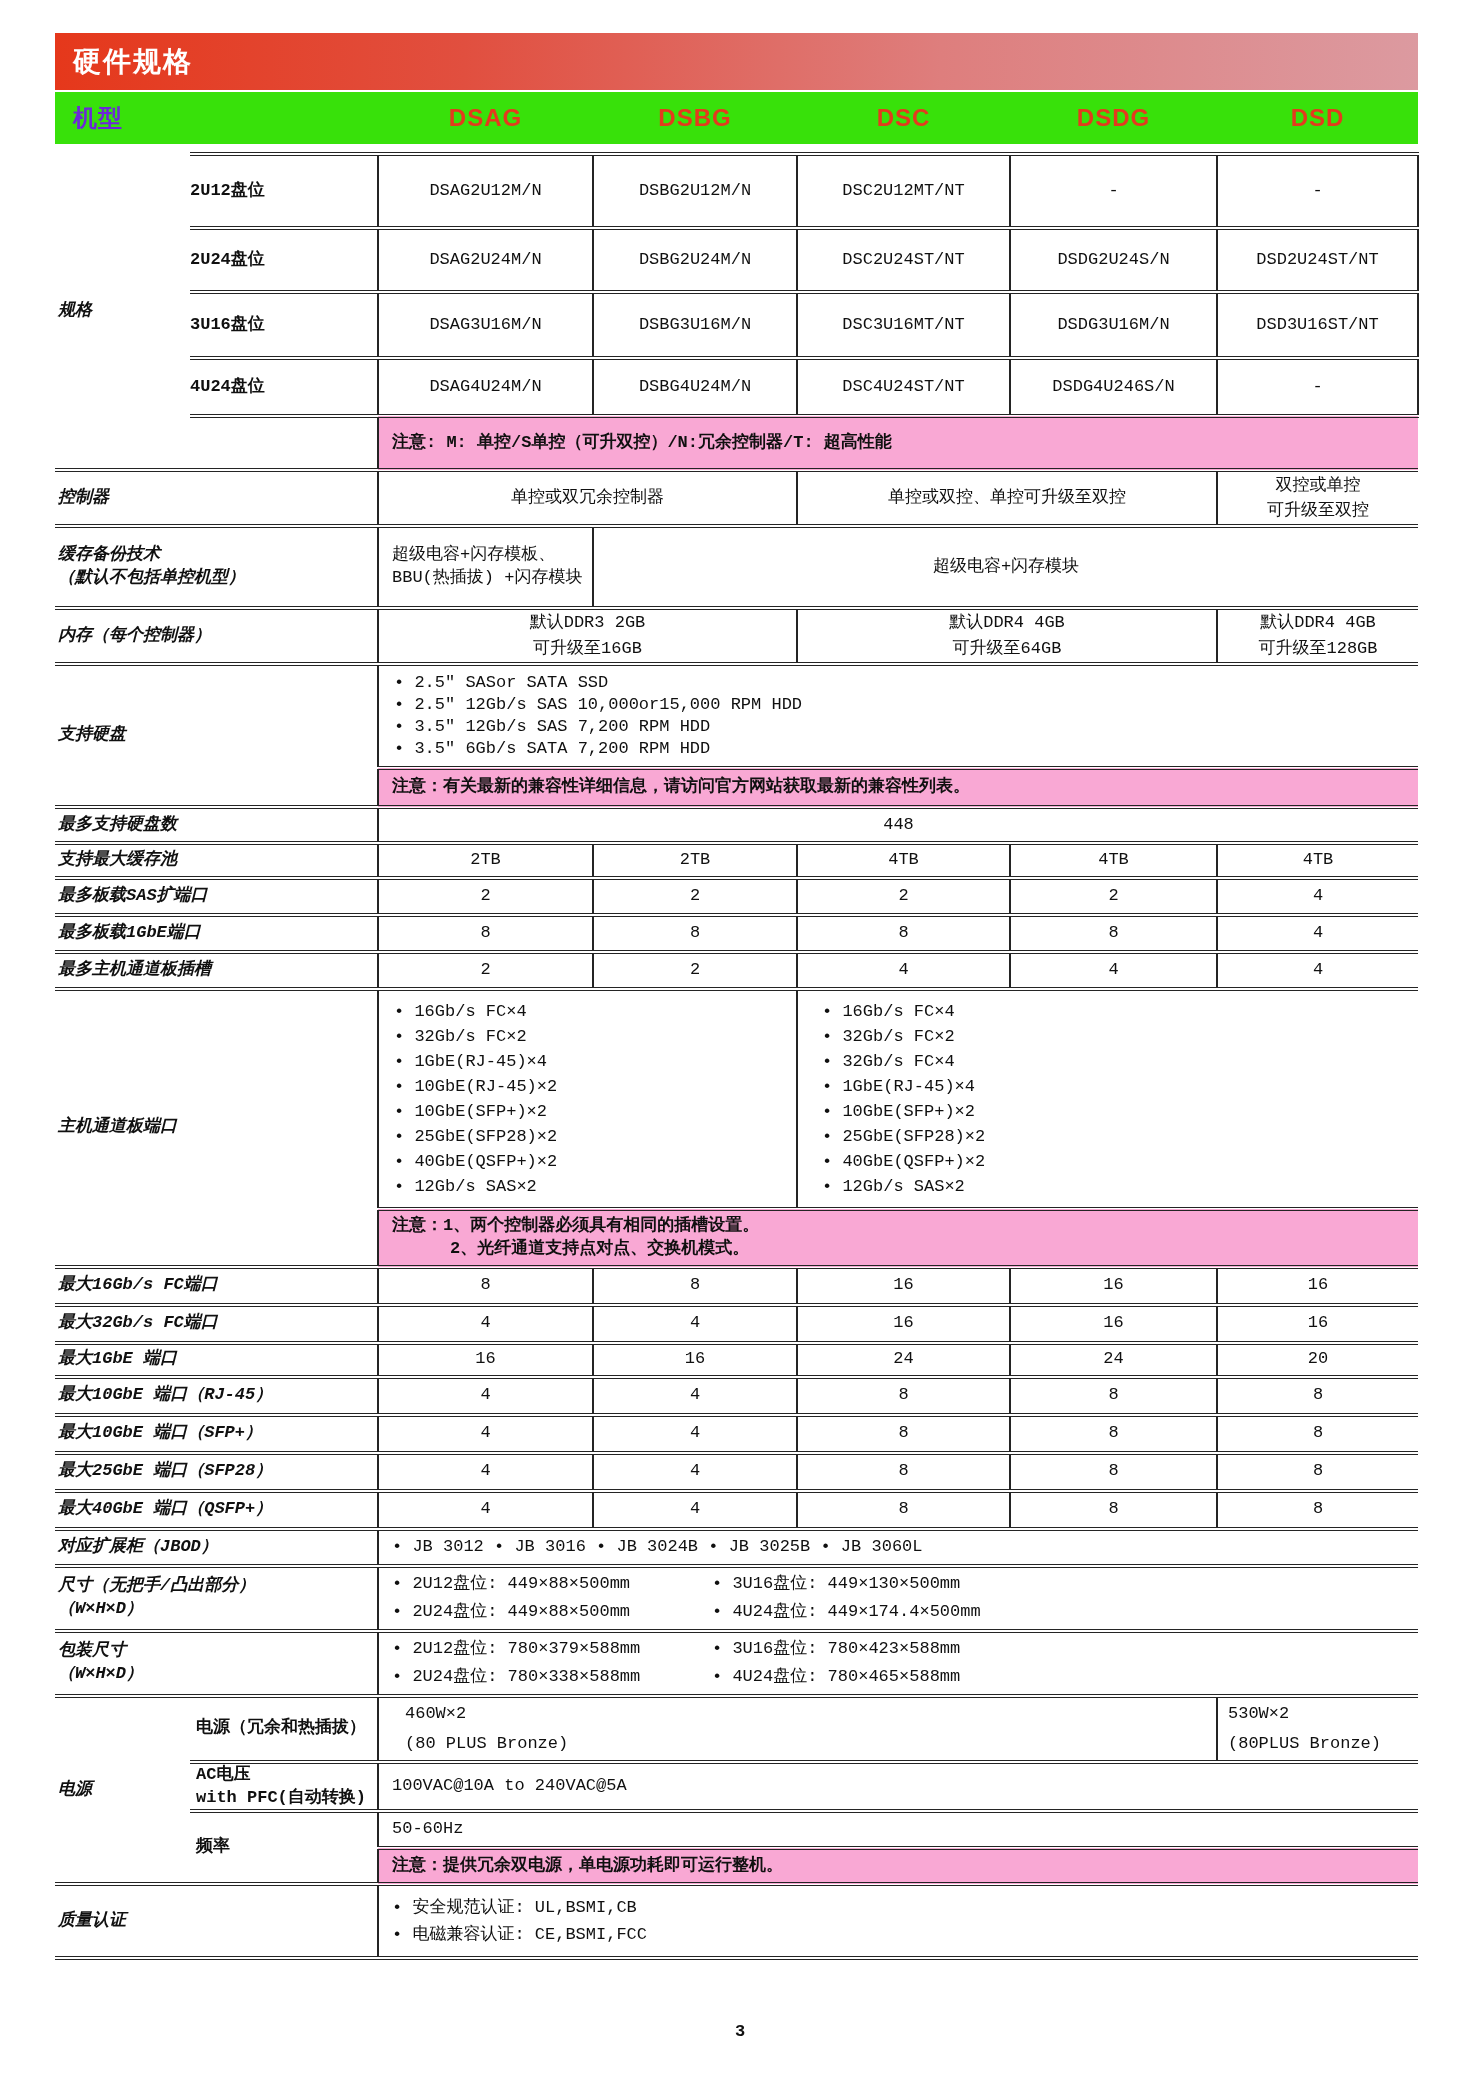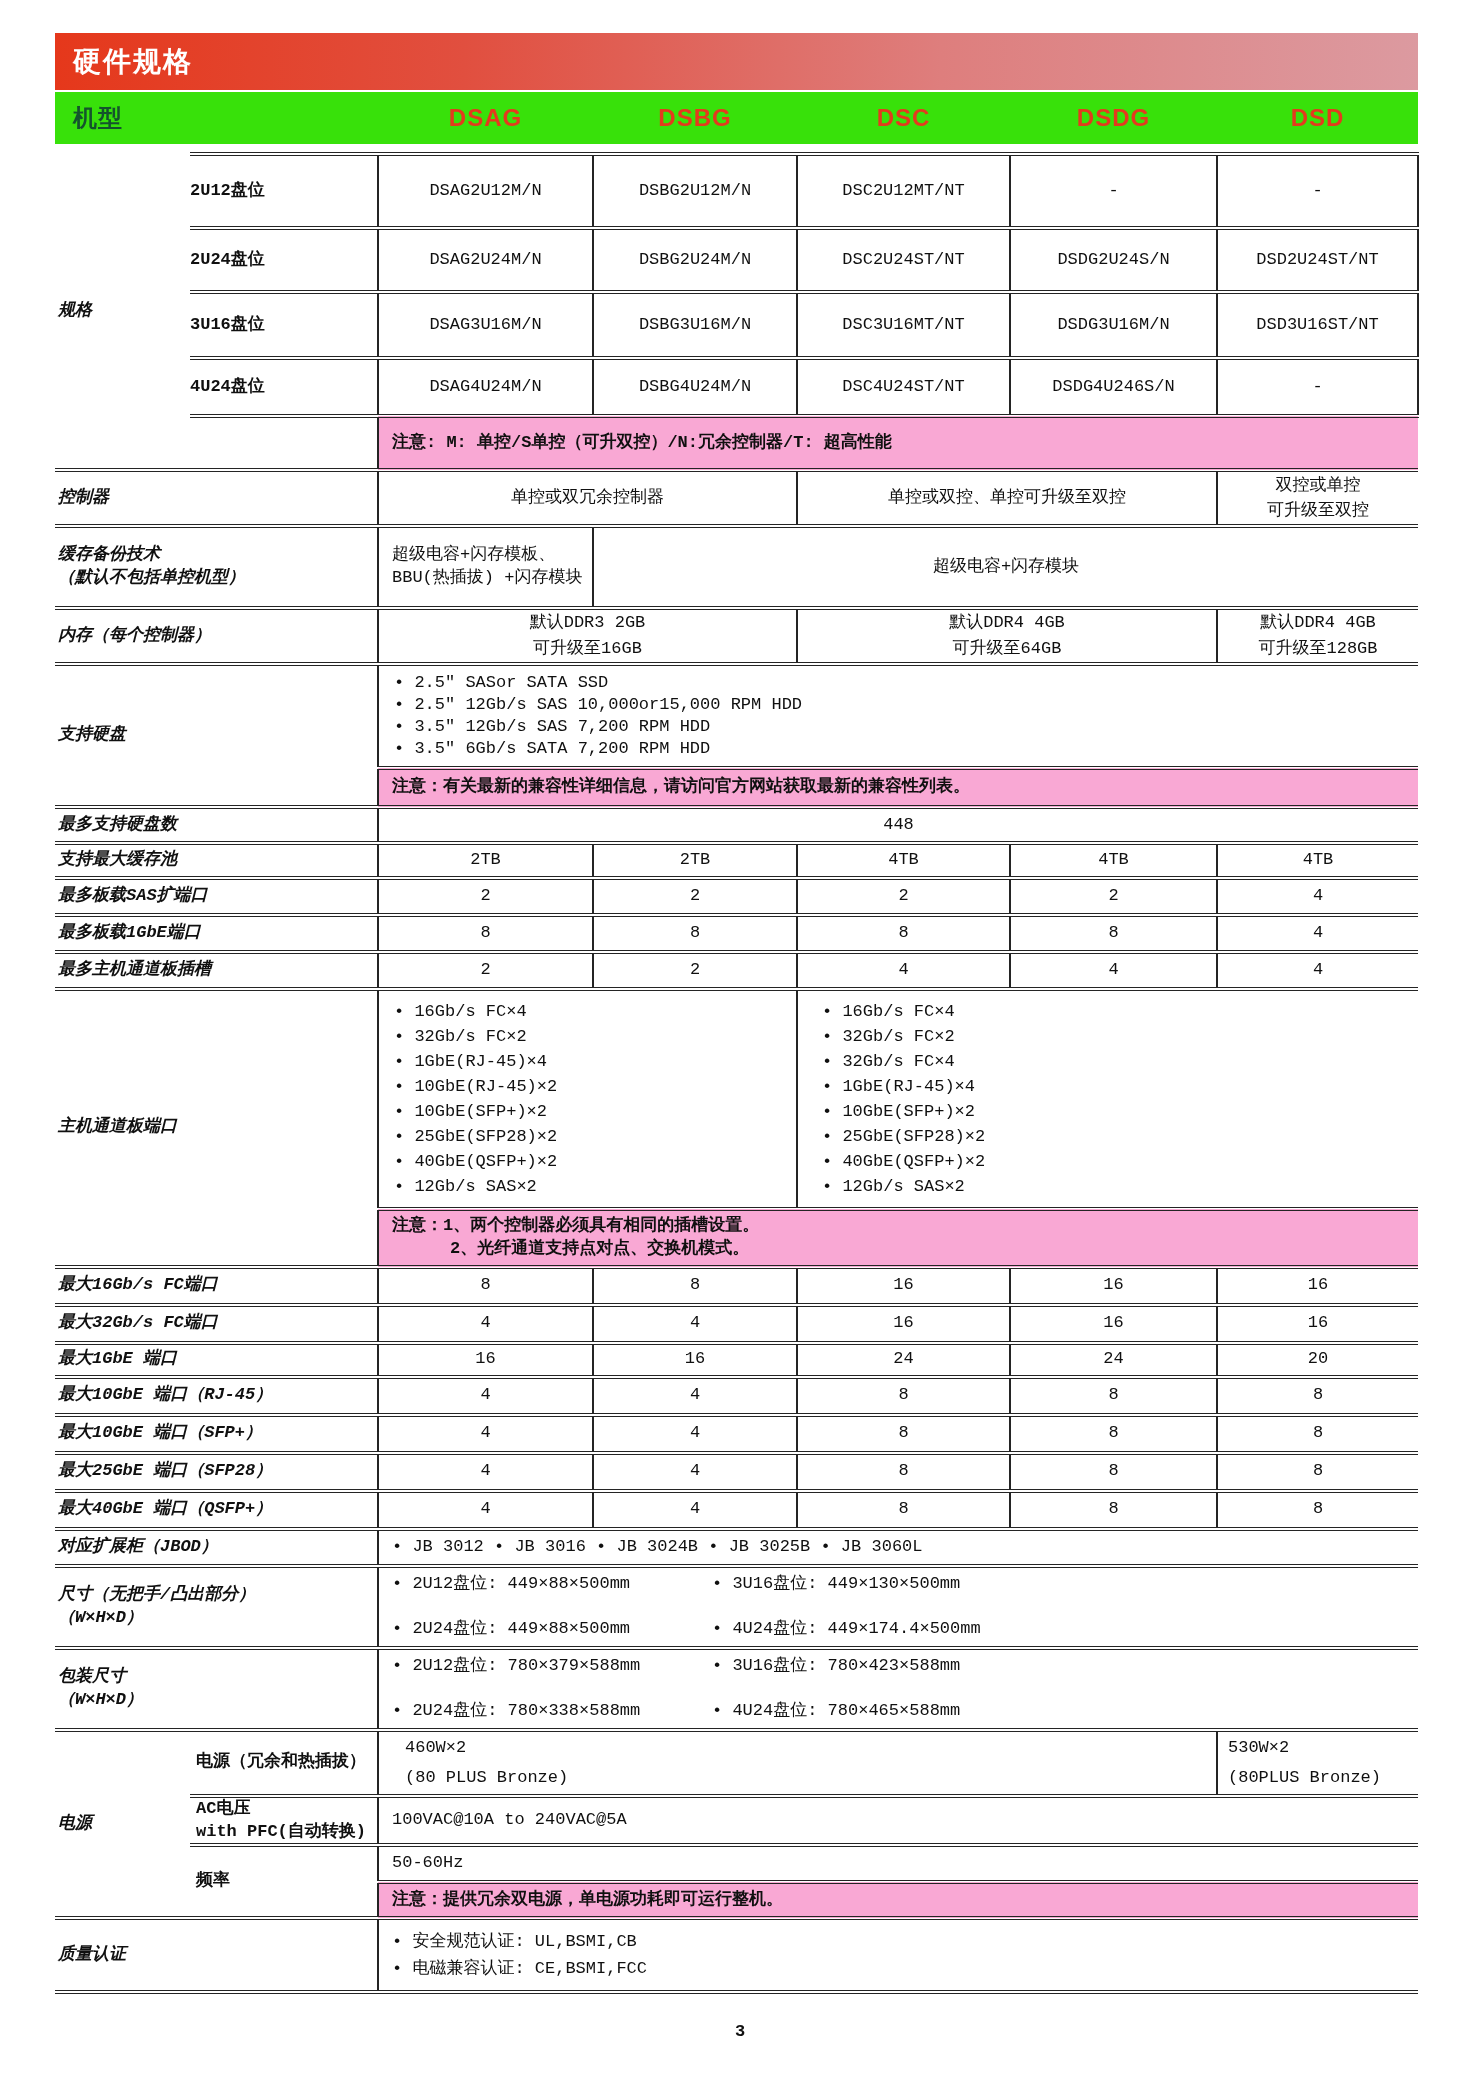--- a/index.html
+++ b/index.html
@@ -17,21 +17,21 @@
   }
   .bar-red .title{
     color:#ffffff;font-family:"Liberation Sans","DejaVu Sans",sans-serif;
     font-weight:700;font-size:28px;letter-spacing:2px;
   }
   .bar-green{
     position:absolute;left:55px;top:92px;width:1363px;height:52px;
     background:#38e10a;display:flex;align-items:center;box-sizing:border-box;
     font-family:"Liberation Sans","DejaVu Sans",sans-serif;font-weight:700;
   }
-  .bar-green .mtype{width:323px;box-sizing:border-box;padding-left:18px;color:#14532d;font-size:24px;letter-spacing:1px;}
+  .bar-green .mtype{width:323px;box-sizing:border-box;padding-left:18px;color:#6d28d9;font-size:24px;letter-spacing:1px;}
   .bar-green .model{text-align:center;color:#e43a1e;font-size:24px;letter-spacing:1px;}
   .w-dsag{width:215px}.w-dsbg{width:204px}.w-dsc{width:213px}.w-dsdg{width:207px}.w-dsd{width:201px}
 
   
   table.spec{
     position:absolute;left:55px;top:152px;width:1363px;
     border-collapse:collapse;table-layout:fixed;
   }
   td{padding:0;vertical-align:middle;font-size:17px;line-height:1.35;word-break:break-word;}
   .bt{border-top:4px double #242424;}
@@ -42,21 +42,21 @@
   .labs{font-weight:700;padding-left:6px;}
   .val{text-align:center;}
   .vleft{text-align:left;padding:5px 4px 5px 13px;}
   .note{background:#f9a8d4;font-weight:700;padding:4px 8px 4px 13px;}
   .note .ind{padding-left:58px;}
   .list{padding:6px 6px 6px 15px;}
   .list div{line-height:22px;}
   .hlist{padding:8px 6px 8px 15px;}
   .hlist div{line-height:25px;}
   .hlist2{padding-left:24px;}
-  .dgrid{display:grid;grid-template-columns:320px 1fr;row-gap:22px;padding:5px 4px 5px 13px;}
+  .dgrid{display:grid;grid-template-columns:320px 1fr;row-gap:5px;padding:5px 4px 5px 13px;}
   .mem div{line-height:26px;}
   .two div{line-height:25px;}
   .psu{padding-left:26px;}
   .psu div{line-height:30px;}
   .psud{padding-left:10px;}
   .psud div{line-height:30px;}
   .qlist{padding:8px 6px 8px 13px;}
   .qlist div{line-height:27px;}
   
   .pagenum{

